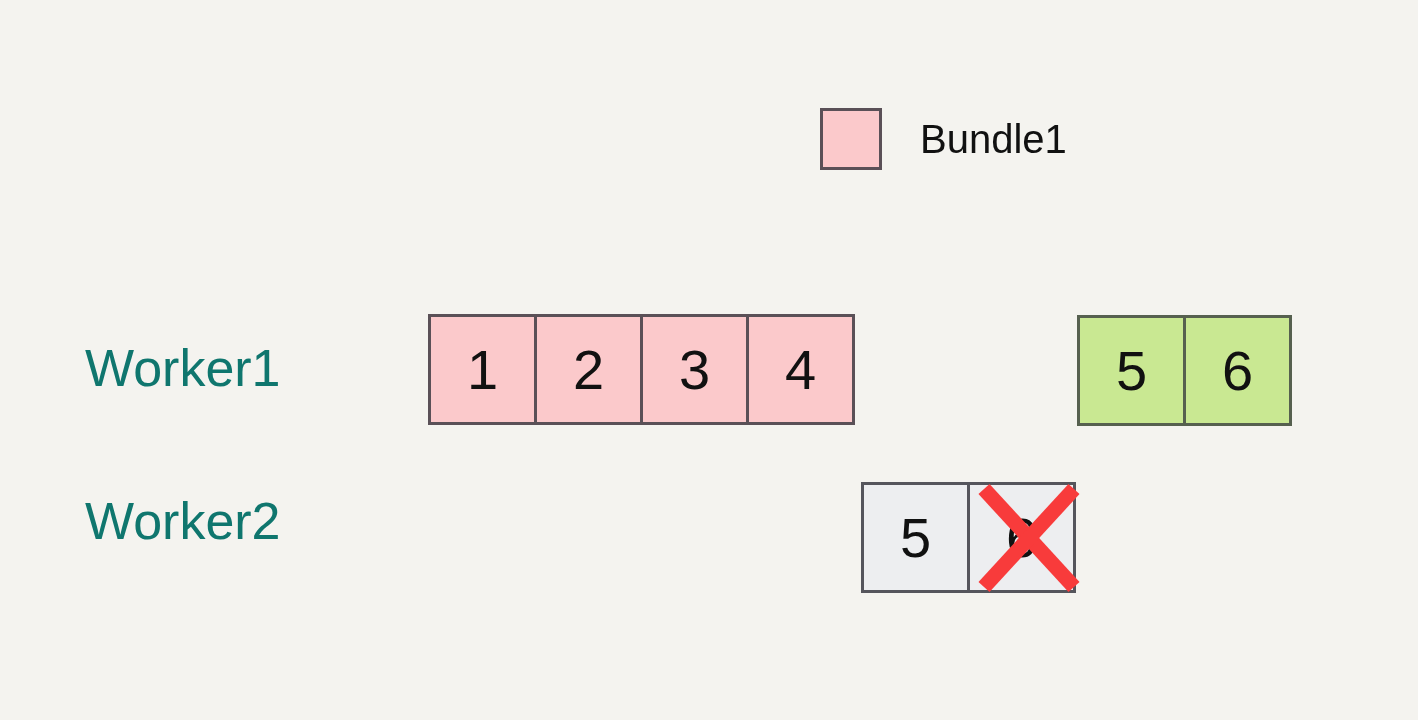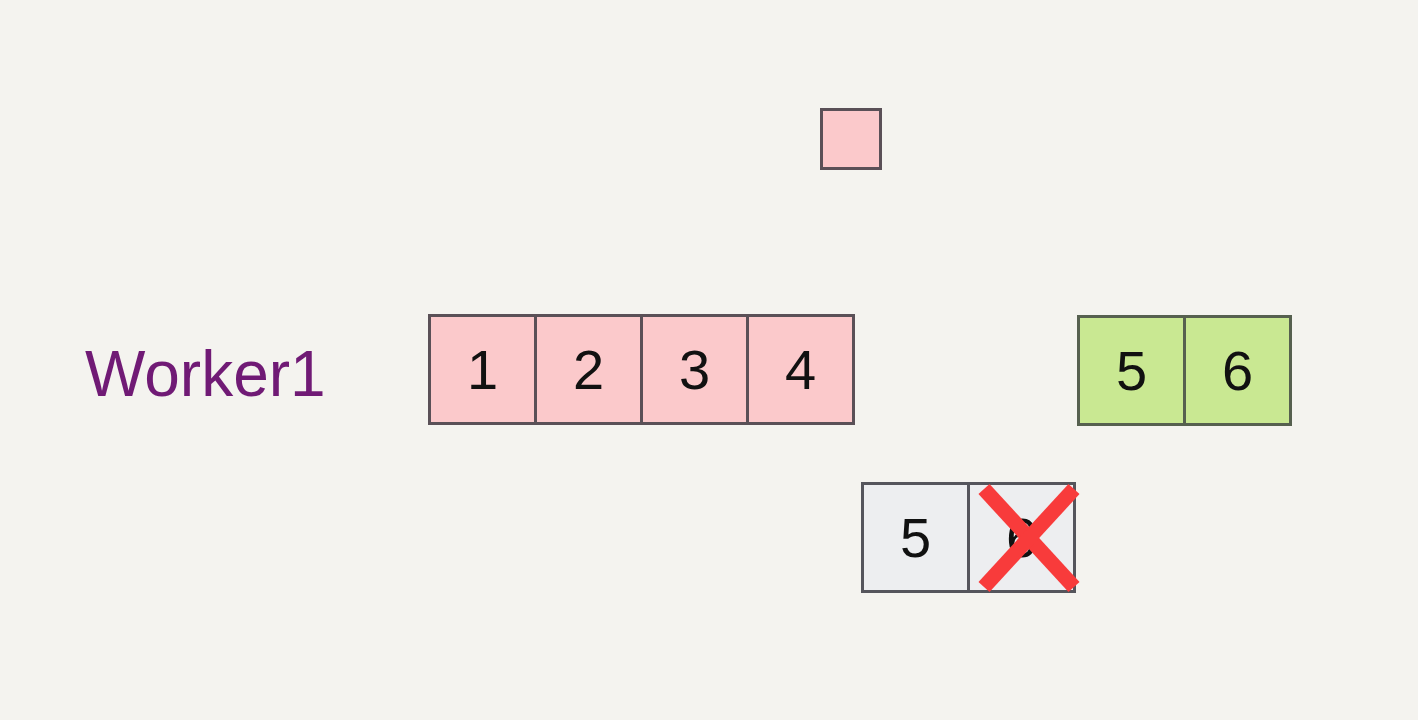--- a/index.html
+++ b/index.html
@@ -44,22 +44,22 @@
     margin-left: 38px;
     font-size: 40px;
     color: #111111;
     line-height: 1;
     white-space: nowrap;
   }
 
   
   .row-label {
     position: absolute;
-    font-size: 64px;
-    color: #701a75;
+    font-size: 52px;
+    color: #0f766e;
     line-height: 1;
     white-space: nowrap;
   }
   #worker1-label { left: 85px; top: 342px; }
   #worker2-label { left: 85px; top: 495px; }
 
   .cell-group {
     position: absolute;
     display: flex;
   }
@@ -98,37 +98,39 @@
   .cross-overlay svg { display: block; width: 100%; height: 100%; }
 </style>
 </head>
 <body>
 
 <div id="canvas">
 
   <div class="legend">
     <div class="legend-row">
       <span class="legend-swatch b1"></span>
+      <span class="legend-label">Bundle1</span>
     </div>
   </div>
 
   <div class="row-label" id="worker1-label">Worker1</div>
 
   <div class="cell-group" id="w1-bundle1">
     <div class="cell pink">1</div>
     <div class="cell pink">2</div>
     <div class="cell pink">3</div>
     <div class="cell pink">4</div>
   </div>
 
   <div class="cell-group" id="w1-bundle2">
     <div class="cell green">5</div>
     <div class="cell green">6</div>
   </div>
 
+  <div class="row-label" id="worker2-label">Worker2</div>
 
   <div class="cell-group" id="w2-bundle">
     <div class="cell gray">5</div>
     <div class="cell gray">6</div>
   </div>
 
   <div class="cross-overlay">
     <svg viewBox="0 0 110 116" xmlns="http://www.w3.org/2000/svg">
       <line x1="10" y1="9" x2="100" y2="107" stroke="#f83b3b" stroke-width="15" stroke-linecap="butt"></line>
       <line x1="100" y1="9" x2="10" y2="107" stroke="#f83b3b" stroke-width="15" stroke-linecap="butt"></line>

